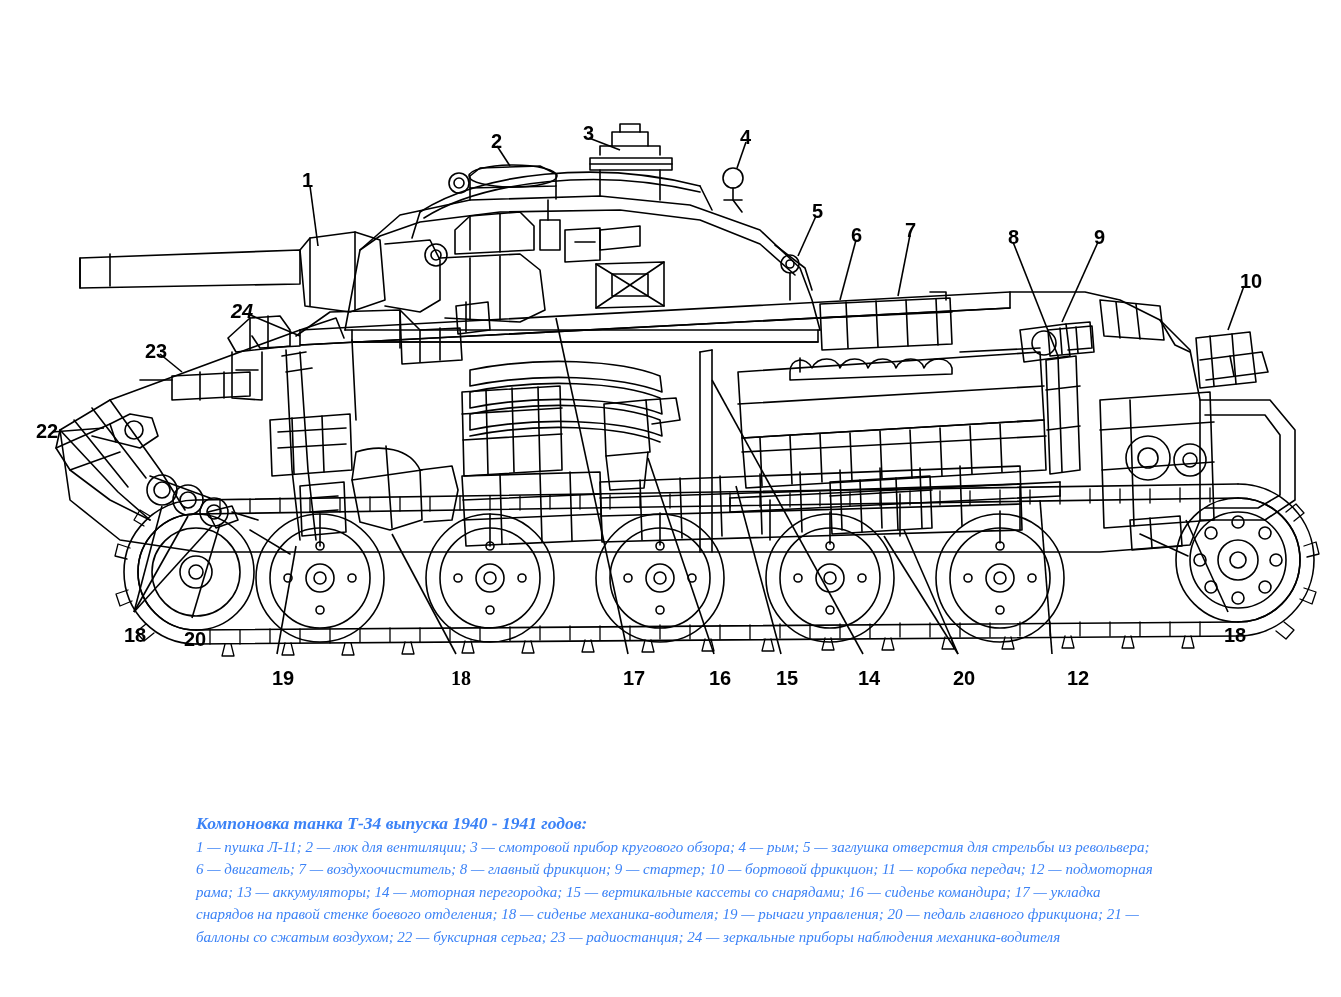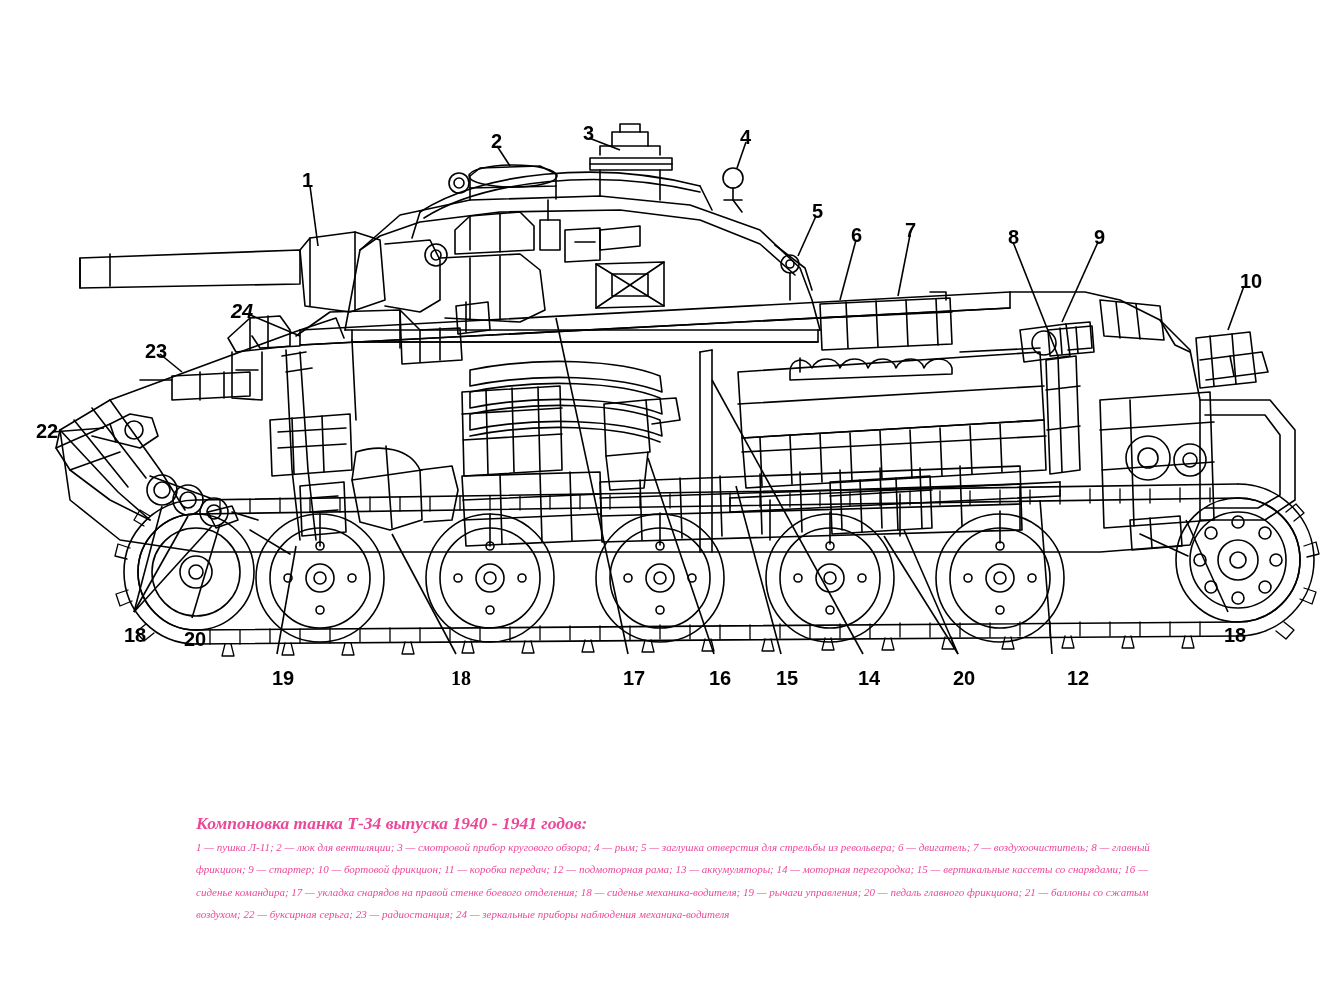--- a/index.html
+++ b/index.html
@@ -32,34 +32,34 @@
     font-size: 20px;
     color: #000000;
     line-height: 1;
     white-space: nowrap;
   }
   #caption {
     position: absolute;
     left: 196px;
     top: 812px;
     width: 960px;
-    color: #ec4899;
+    color: #3b82f6;
   }
   #caption-title {
     font-family: "Liberation Serif", serif;
     font-style: italic;
     font-weight: bold;
     font-size: 17.5px;
     line-height: 23px;
     margin: 0 0 1px 0;
   }
   #caption-body {
     font-family: "Liberation Serif", serif;
     font-style: italic;
-    font-size: 11px;
+    font-size: 15px;
     line-height: 22.4px;
     margin: 0;
     text-align: left;
   }
 </style>
 </head>
 <body>
 
 <div id="page">
 

